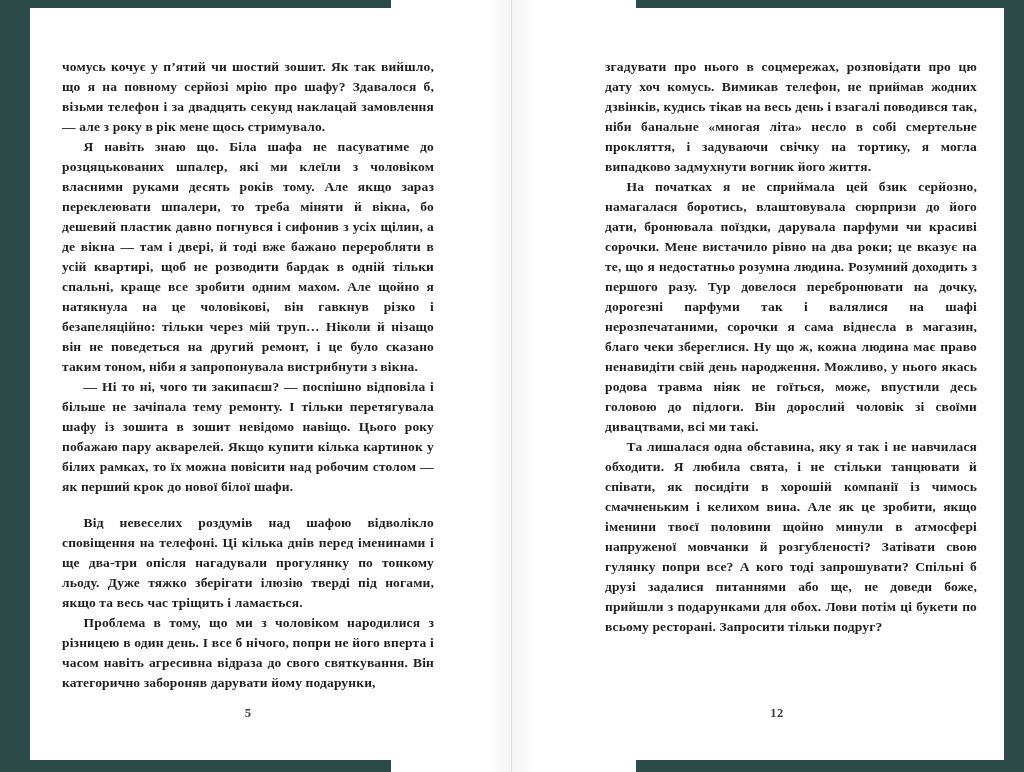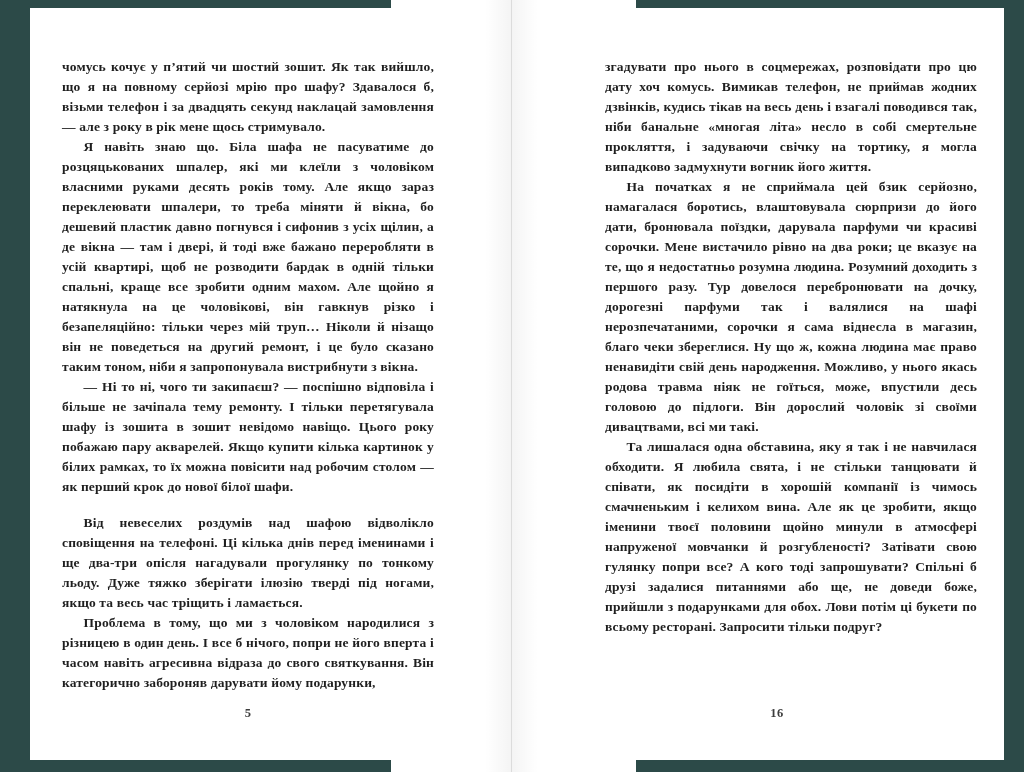--- a/index.html
+++ b/index.html
@@ -83,21 +83,21 @@
     <p class="ind sect">Від невеселих роздумів над шафою відволікло сповіщення на телефоні. Ці кілька днів перед іменинами і ще два-три опісля нагадували прогулянку по тонкому льоду. Дуже тяжко зберігати ілюзію тверді під ногами, якщо та весь час тріщить і ламається.</p>
     <p class="ind">Проблема в тому, що ми з чоловіком народилися з різницею в один день. І все б нічого, попри не його вперта і часом навіть агресивна відраза до свого святкування. Він категорично забороняв дарувати йому подарунки,</p>
   </div>
   <div class="page-number page-number-left">5</div>
 
   <div class="page-text page-text-right">
     <p>згадувати про нього в соцмережах, розповідати про цю дату хоч комусь. Вимикав телефон, не приймав жодних дзвінків, кудись тікав на весь день і взагалі поводився так, ніби банальне «многая літа» несло в собі смертельне прокляття, і задуваючи свічку на тортику, я могла випадково задмухнути вогник його життя.</p>
     <p class="ind">На початках я не сприймала цей бзик серйозно, намагалася боротись, влаштовувала сюрпризи до його дати, бронювала поїздки, дарувала парфуми чи красиві сорочки. Мене вистачило рівно на два роки; це вказує на те, що я недостатньо розумна людина. Розумний доходить з першого разу. Тур довелося перебронювати на дочку, дорогезні парфуми так і валялися на шафі нерозпечатаними, сорочки я сама віднесла в магазин, благо чеки збереглися. Ну що ж, кожна людина має право ненавидіти свій день народження. Можливо, у нього якась родова травма ніяк не гоїться, може, впустили десь головою до підлоги. Він дорослий чоловік зі своїми дивацтвами, всі ми такі.</p>
     <p class="ind">Та лишалася одна обставина, яку я так і не навчилася обходити. Я любила свята, і не стільки танцювати й співати, як посидіти в хорошій компанії із чимось смачненьким і келихом вина. Але як це зробити, якщо іменини твоєї половини щойно минули в атмосфері напруженої мовчанки й розгубленості? Затівати свою гулянку попри все? А кого тоді запрошувати? Спільні б друзі задалися питаннями або ще, не доведи боже, прийшли з подарунками для обох. Лови потім ці букети по всьому ресторані. Запросити тільки подруг?</p>
   </div>
-  <div class="page-number page-number-right">16</div>
+  <div class="page-number page-number-right">12</div>
 
   <div class="cover-edge edge-left"></div>
   <div class="cover-edge edge-right"></div>
   <div class="cover-edge edge-top-left"></div>
   <div class="cover-edge edge-top-right"></div>
   <div class="cover-edge edge-bottom-left"></div>
   <div class="cover-edge edge-bottom-right"></div>
 
 </div>
 

